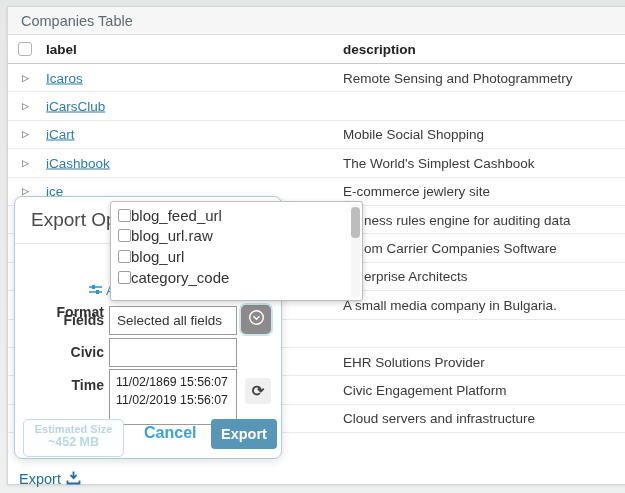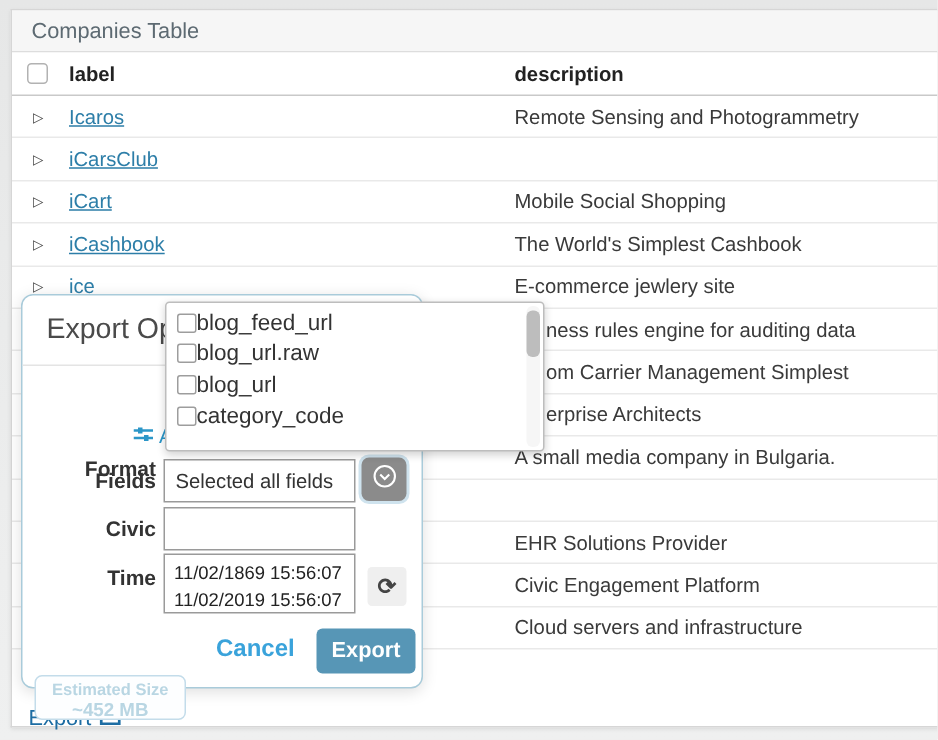--- a/index.html
+++ b/index.html
@@ -62,32 +62,32 @@
   .inp { position:absolute; left:94px; width:128px; height:29px;
            border:1px solid #9a9a9a; background:#fff; padding:0 7px;
            font-family:"Liberation Sans",sans-serif; font-size:13.5px; color:#333; }
   .inp-fields { top:109px; }
   .inp-limit  { top:141px; }
 
   .chev-btn { position:absolute; left:226px; top:108px; width:30px; height:29px;
            background:#8b8b8b; border-radius:5px; box-shadow:0 0 0 2px #cfe3ee;
            display:flex; align-items:center; justify-content:center; cursor:pointer; }
 
-  .timebox { position:absolute; left:94px; top:172px; width:128px; height:40px;
+  .timebox { position:absolute; left:94px; top:172px; width:128px; height:56px;
            border:1px solid #9a9a9a; background:#fff; padding:3px 0 0 6px;
            font-size:12.3px; line-height:18px; color:#222; cursor:text; }
   .refresh-btn { position:absolute; left:230px; top:181px; width:26px; height:26px;
            background:#efefef; border-radius:3px; display:flex; align-items:center;
            justify-content:center; cursor:pointer; }
   .refresh-glyph { font-size:15px; color:#444; font-weight:bold; }
 
-  .est-btn { position:absolute; left:8px; top:222px; width:101px; height:30px;
+  .est-btn { position:absolute; left:8px; top:222px; width:101px; height:38px;
            border:1px solid #c3dcea; border-radius:5px; background:#fdfeff;
            color:#b9d6e3; font-weight:bold; text-align:center; padding-top:3px;
-           font-size:11px; line-height:12.5px; cursor:default;margin-top:31px; }
+           font-size:11px; line-height:12.5px; cursor:default; }
   .est-btn .l2 { font-size:12.5px; }
   .cancel-link { position:absolute; left:129px; top:227px; font-size:16px;
            font-weight:bold; color:var(--cancel,#3aa3db); cursor:pointer; }
   .export-btn { position:absolute; left:196px; top:222px; width:66px; height:30px;
            background:var(--accent,#5796b6); border:none; border-radius:4px;
            color:#fff; font-weight:bold; font-size:14.5px; cursor:pointer;
            font-family:"Liberation Sans",sans-serif; }
 
   
   .dropdown { position:absolute; left:110px; top:201px; width:253px; height:100px;
@@ -148,21 +148,21 @@
     <span class="rdesc">E-commerce jewlery site</span>
   </div>
 
   <div class="trow no-label clipped">
 
     <span class="rdesc">ness rules engine for auditing data</span>
   </div>
 
   <div class="trow no-label clipped">
 
-    <span class="rdesc">om Carrier Management Simplest</span>
+    <span class="rdesc">om Carrier Companies Software</span>
   </div>
 
   <div class="trow no-label clipped">
 
     <span class="rdesc">erprise Architects</span>
   </div>
 
   <div class="trow no-label">
 
     <span class="rdesc">A small media company in Bulgaria.</span>

